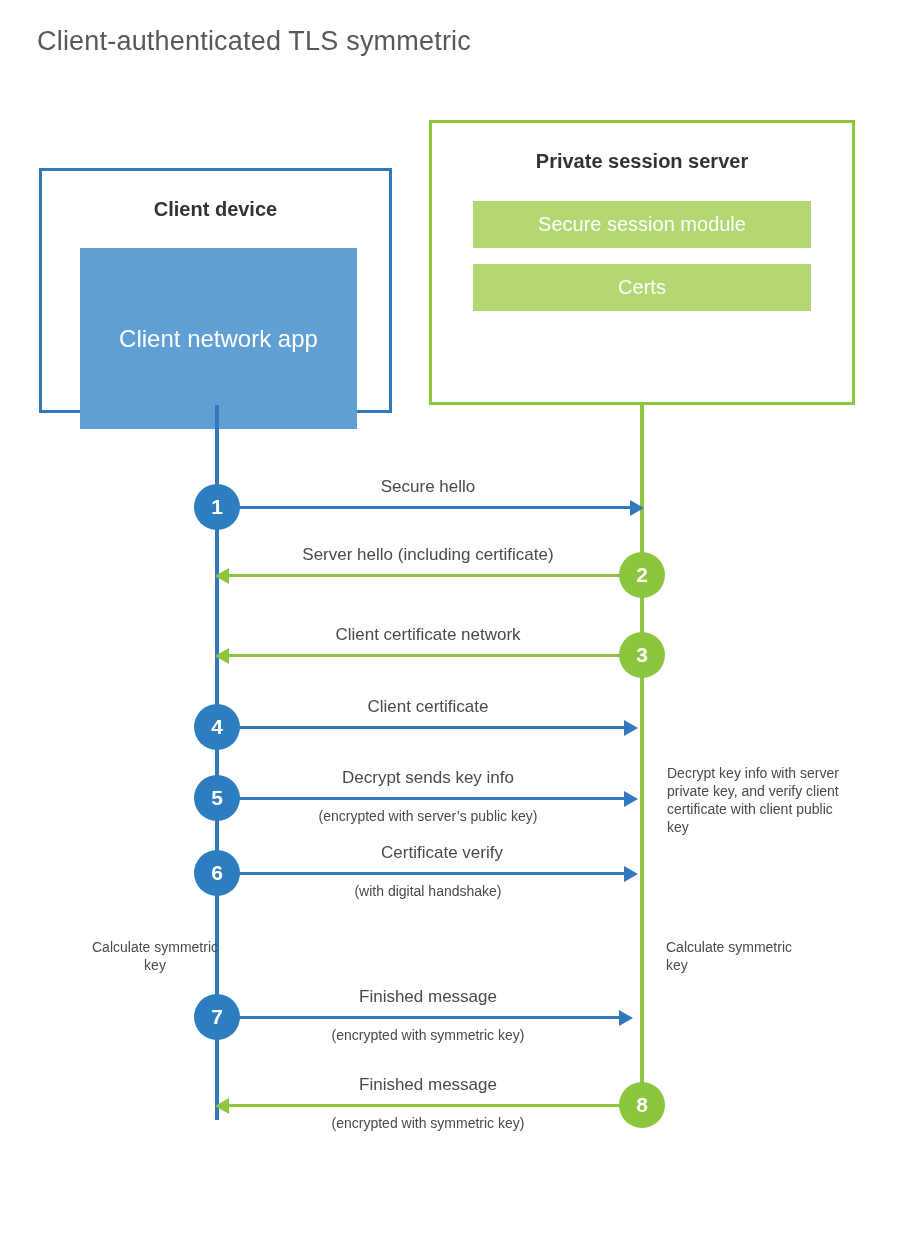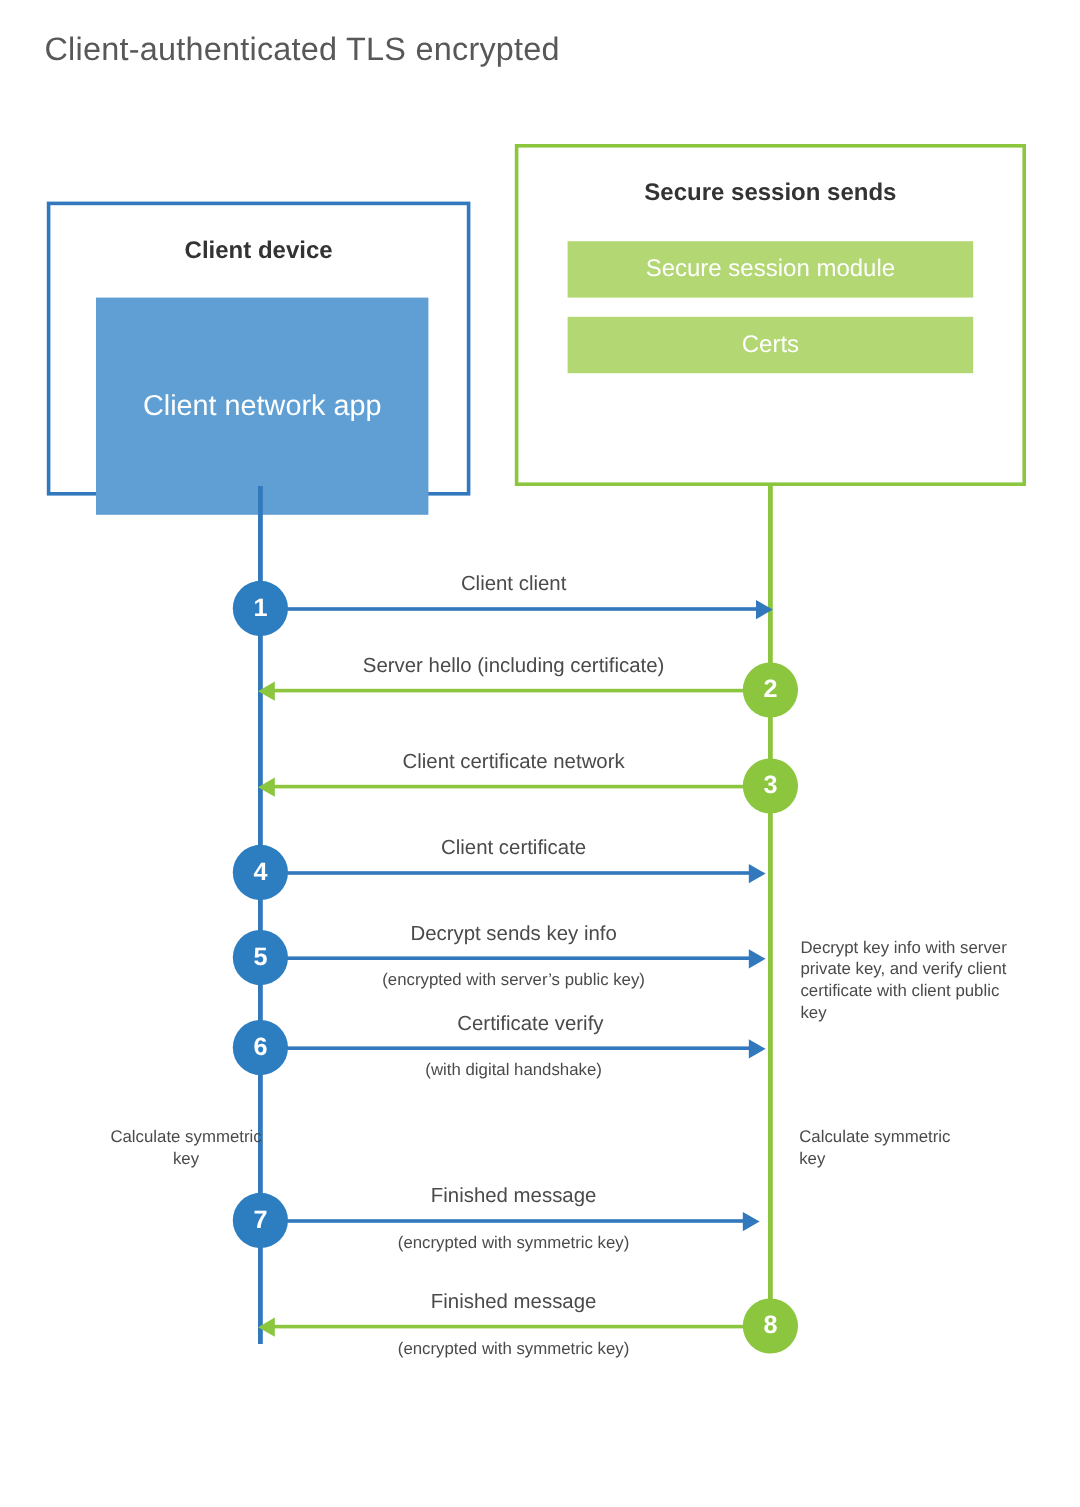--- a/index.html
+++ b/index.html
@@ -173,65 +173,65 @@
 
   
   .side-note {
     position: absolute;
     font-size: 14px;
     line-height: 18px;
     color: #4a4a4a;
   }
   #server-decrypt-note {
     left: 667px;
-    top: 780px;
+    top: 764px;
     width: 175px;
   }
   #client-calc-note {
     left: 80px;
     top: 938px;
     width: 150px;
     text-align: center;
   }
   #server-calc-note {
     left: 666px;
     top: 938px;
     width: 150px;
     text-align: left;
   }
 </style>
 </head>
 <body>
 
-<div id="page-title">Client-authenticated TLS encrypted</div>
+<div id="page-title">Client-authenticated TLS symmetric</div>
 
 <div class="party-box" id="client-box">
   <div class="party-title">Client device</div>
   <div id="client-app-box">
     <div id="client-app-label">Client network app</div>
   </div>
 </div>
 
 <div class="party-box" id="server-box">
-  <div class="party-title">Secure session sends</div>
+  <div class="party-title">Private session server</div>
   <div class="server-module m1">
     <span>Certs</span>
   </div>
   <div class="server-module m0">
     <span>Secure session module</span>
   </div>
 </div>
 
 <div class="lifeline" id="client-lifeline"></div>
 <div class="lifeline" id="server-lifeline"></div>
 
 <div class="msg" style="top:507px">
   <div class="msg-line blue" style="left:217px; width:418px;"></div>
   <div class="arrow-head right blue" style="left:630px;"></div>
-  <div class="msg-label" style="left:198px;">Client client</div>
+  <div class="msg-label" style="left:198px;">Secure hello</div>
   <div class="step-badge blue" style="left:194px;">1</div>
 </div>
 
 <div class="msg" style="top:575px">
   <div class="msg-line green" style="left:228px; width:405px;"></div>
   <div class="arrow-head left green" style="left:215px;"></div>
   <div class="msg-label" style="left:198px;">Server hello (including certificate)</div>
   <div class="step-badge green" style="left:619px;">2</div>
 </div>
 

